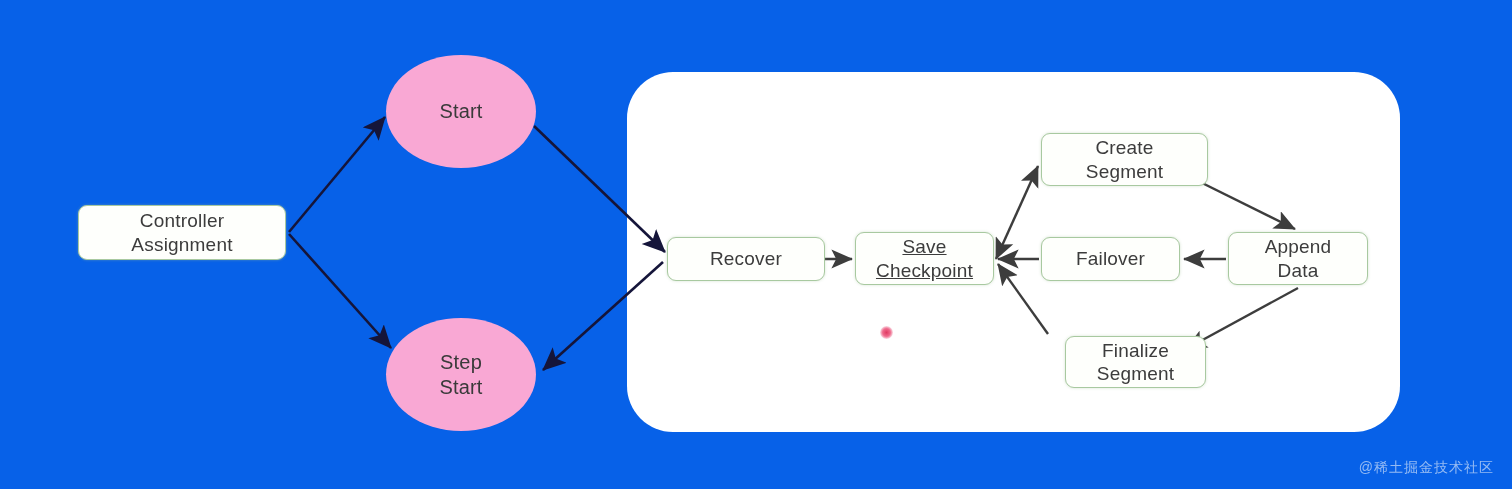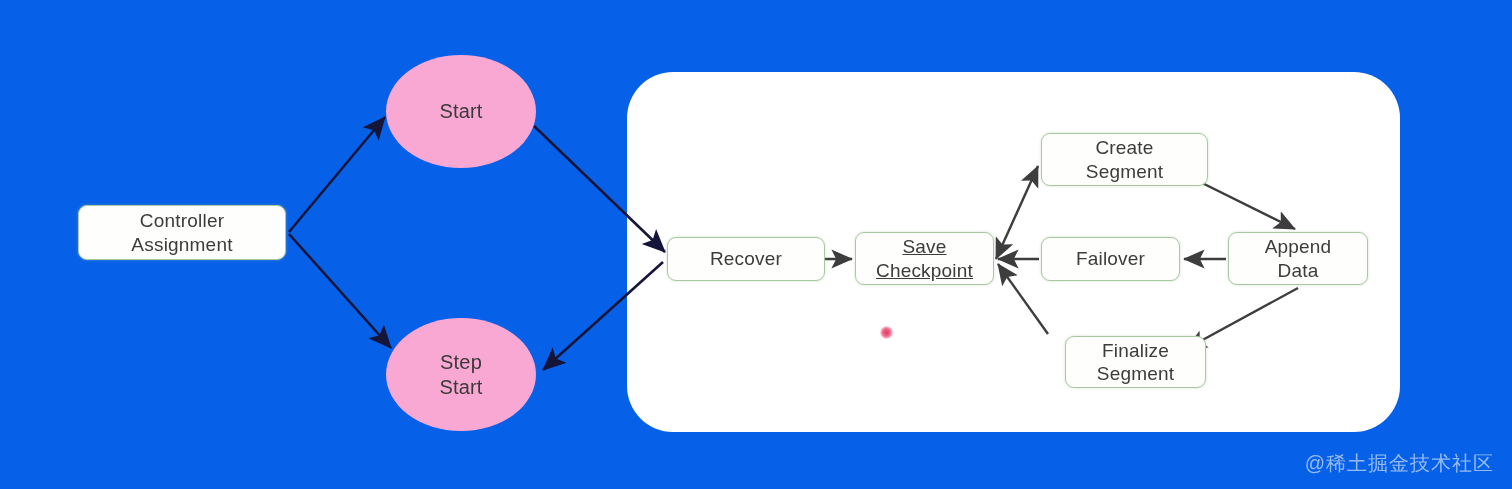--- a/index.html
+++ b/index.html
@@ -60,21 +60,21 @@
     border-radius: 50%;
     background: #f9a8d4;
     font-size: 20px;
     color: #3a3a3a;
   }
   .watermark {
     position: absolute;
     right: 18px;
     bottom: 12px;
     color: #a8c7f5;
-    font-size: 20px;
+    font-size: 14px;
     letter-spacing: 1px;
     opacity: .88;
   }
   .cursor-dot {
     position: absolute;
     width: 13px;
     height: 13px;
     border-radius: 50%;
     background: radial-gradient(circle, #e03a62 0%, #ef6a8c 42%, rgba(240,150,175,0.42) 68%, rgba(245,200,215,0) 100%);
   }

